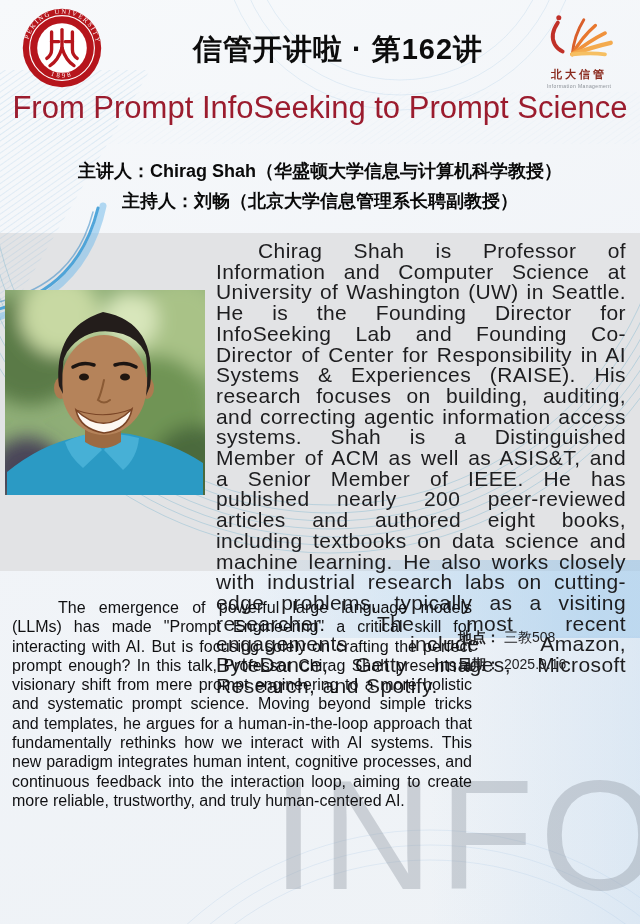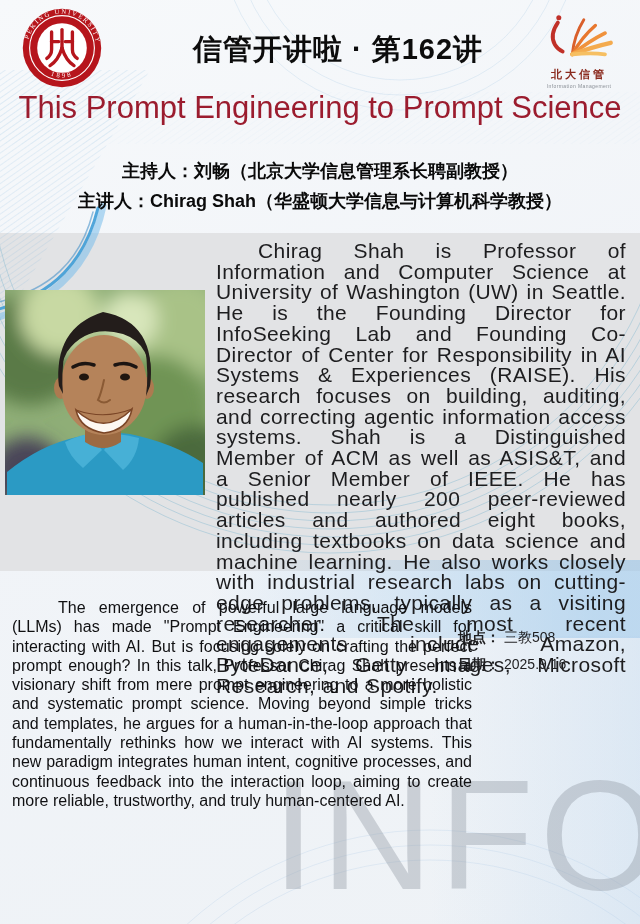--- a/index.html
+++ b/index.html
@@ -132,25 +132,25 @@
         <path d="M38 44 Q48 26 62 14" stroke="#e8772e" stroke-width="3.5"></path>
         <path d="M38 44 Q56 30 72 22" stroke="#f0923c" stroke-width="4"></path>
         <path d="M38 44 Q60 36 78 32" stroke="#f4ab4e" stroke-width="4.5"></path>
         <path d="M38 44 Q58 42 72 44" stroke="#f6bf62" stroke-width="4"></path>
       </g>
     </svg>
     <div class="dept-logo-cn serif">北大信管</div>
     <div class="dept-logo-en sans">Information Management</div>
   </div>
 
-  <div class="main-title serif">This Prompt Engineering to Prompt Science</div>
+  <div class="main-title serif">From Prompt InfoSeeking to Prompt Science</div>
 
   <div class="speakers sans">
+    <div>主讲人：Chirag Shah（华盛顿大学信息与计算机科学教授）</div>
     <div>主持人：刘畅（北京大学信息管理系长聘副教授）</div>
-    <div>主讲人：Chirag Shah（华盛顿大学信息与计算机科学教授）</div>
   </div>
 
   <svg class="speaker-photo" viewBox="0 0 200 205" preserveAspectRatio="none">
     <defs>
         <filter id="blurBg" x="-20%" y="-20%" width="140%" height="140%">
           <feGaussianBlur stdDeviation="9"></feGaussianBlur>
         </filter>
       </defs>
     <rect width="200" height="205" fill="#8fae77"></rect>
     <g filter="url(#blurBg)">

